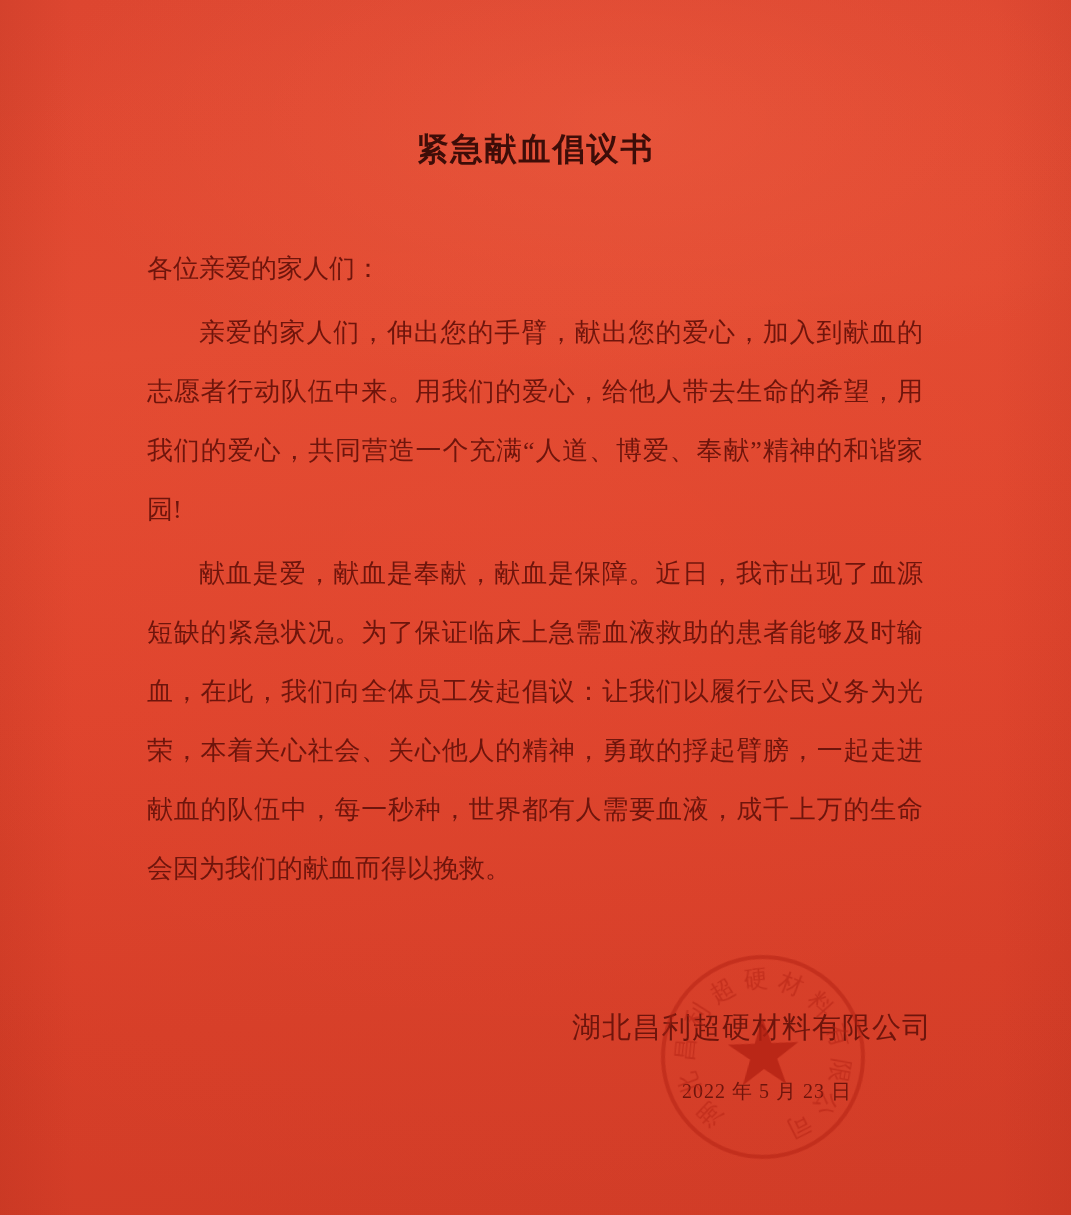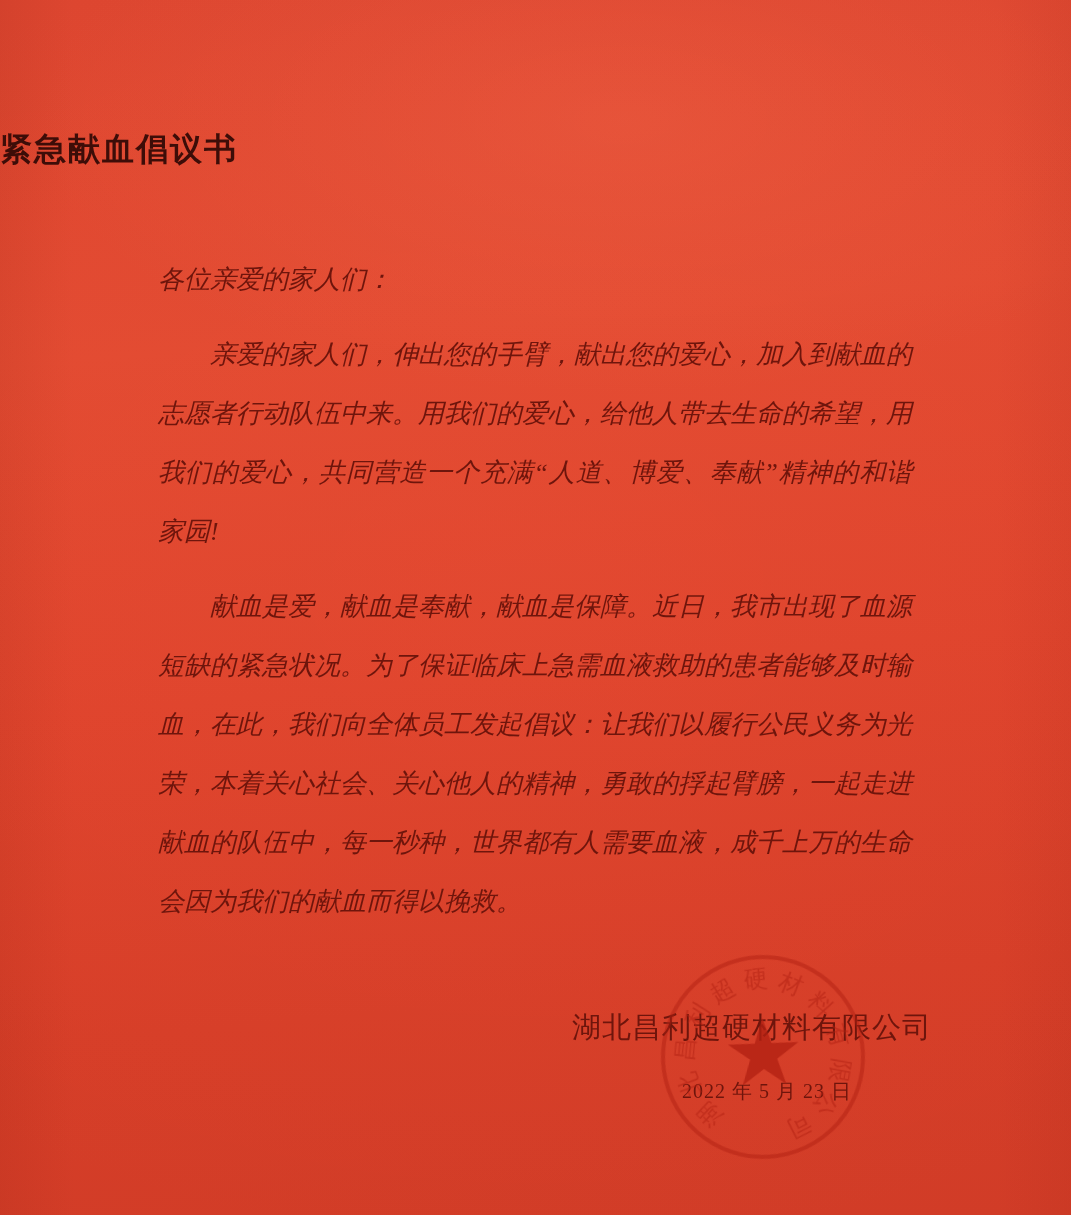--- a/index.html
+++ b/index.html
@@ -12,37 +12,37 @@
       radial-gradient(ellipse 900px 420px at 58% 10%, rgba(255,125,92,0.20), rgba(255,125,92,0) 65%),
       radial-gradient(ellipse 1300px 900px at 50% 48%, rgba(255,105,75,0.10), rgba(255,105,75,0) 75%),
       linear-gradient(90deg, rgba(130,25,12,0.10) 0%, rgba(130,25,12,0) 7%, rgba(130,25,12,0) 93%, rgba(130,25,12,0.07) 100%),
       linear-gradient(175deg, #dd4630 0%, #e24a31 28%, #de432c 55%, #d63e28 80%, #d13c27 100%);
   }
   .page {
     position: absolute; inset: 0;
   }
   .doc-title {
     margin: 128px 0 0 0;
-    text-align: left;
+    text-align: center;
     font-size: 32px;
     font-weight: bold;
     letter-spacing: 2px;
     color: var(--title-ink, #3d0d08);
   }
   .body-text {
     position: absolute;
     left: 142px; top: 234px;
     width: 786px;
     font-size: 26px;
     line-height: 59px;
     color: var(--ink, #6e150c);
     text-align: justify;
     text-justify: inter-ideograph;
   }
-  .body-text p { margin: 16px; text-indent: 2em; font-style: italic; }
+  .body-text p { margin: 5px; text-indent: 2em; }
   .body-text p.greeting { text-indent: 0; }
   .signature-company {
     position: absolute;
     top: 1008px; right: 139px;
     font-size: 29px;
     letter-spacing: 1px;
     color: var(--ink, #6e150c);
     z-index: 2;
   }
   .signature-date {

